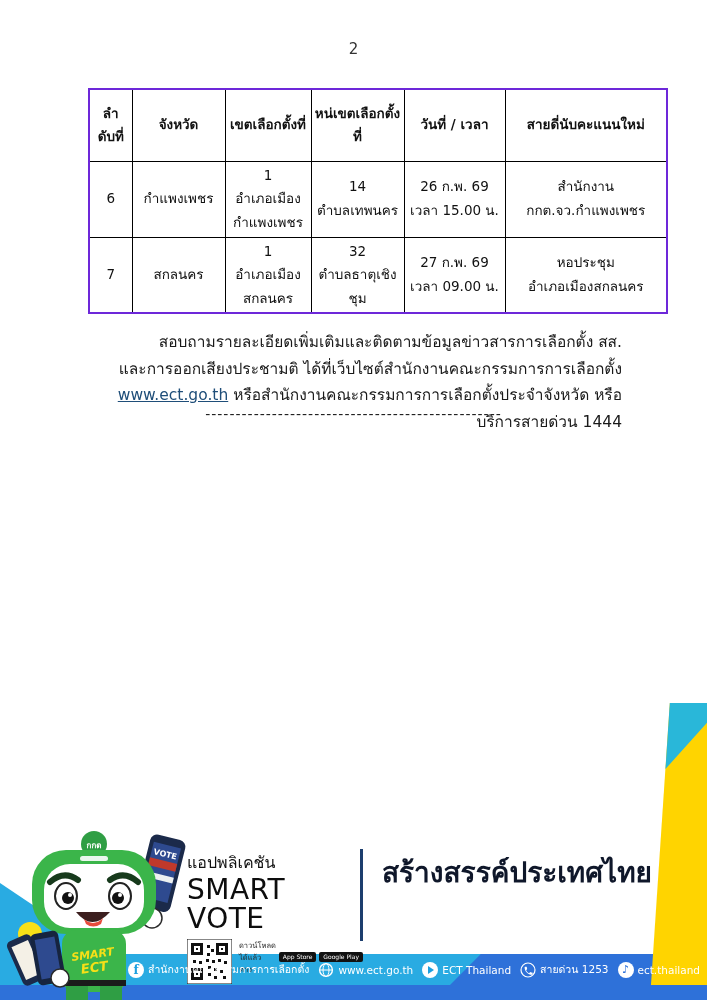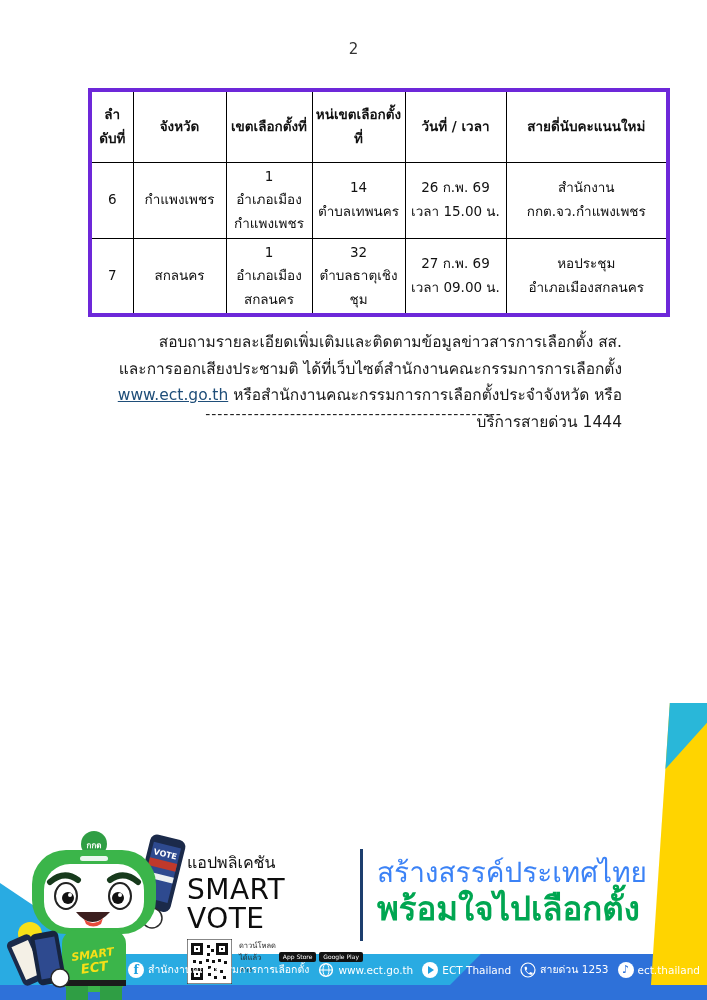--- a/index.html
+++ b/index.html
@@ -9,21 +9,21 @@
   
   .page-number { position:absolute; top:40px; left:0; width:100%; text-align:center;
     font-size:15px; color:#333; }
 
   
   table.election { position:absolute; left:88px; top:88px; width:578px;
     border-collapse:collapse; table-layout:fixed; }
   table.election th, table.election td {
     border:1.5px solid #000; text-align:center; vertical-align:middle;
     font-size:13.5px; color:#111; white-space:pre-line; line-height:1.75; padding:2px 3px; }
-  table.election { border:4px solid #6d28d9; }
+  table.election { border:2px solid #6d28d9; }
   table.election th { font-weight:bold; }
   tr.hdr  { height:72px; }
   tr.row6 { height:76px; }
   tr.row7 { height:74px; }
 
   
   .para { position:absolute; left:88px; top:329px; width:534px; font-size:15.5px;
     line-height:1.72; color:#1a1a1a; text-indent:70px;text-align:right; }
   .para a { color:#1f4e79; text-decoration:underline; cursor:pointer; }
   .dashes { position:absolute; top:406px; left:0; width:100%; text-align:center;
@@ -55,21 +55,21 @@
   .qr { width:45px; height:45px; flex:0 0 45px; }
   .qr-info { margin-left:7px; }
   .dl-line { display:flex; align-items:center; font-size:7.5px; color:#222; }
   .badge { display:inline-flex; align-items:center; justify-content:center;
     background:#111; color:#fff; font-size:6px; height:10px; padding:0 4px;
     border-radius:2px; margin-left:3px; white-space:nowrap; }
 
   
   .divider { position:absolute; left:360px; top:849px; width:3px; height:92px; background:#1c3e6e; z-index:6; }
   .slogan { position:absolute; left:377px; top:856px; width:280px; z-index:6; }
-  .slogan-1 { font-size:28px; font-weight:400; color:#3b82f6; line-height:1.2; }
+  .slogan-1 { font-size:28px; font-weight:700; color:#0f172a; line-height:1.2;text-align:center; }
   .slogan-2 { font-size:33px; font-weight:800; color:#00a651; line-height:1.15; }
 
   
   .social-content { position:absolute; left:128px; top:954px; height:31px; width:560px;
     display:flex; align-items:center; z-index:6; }
   .soc-item { display:flex; align-items:center; margin-right:9px; }
   .soc-label { color:#fff; font-size:10.5px; font-weight:normal; margin-left:4px; white-space:nowrap; }
   .ic { width:16px; height:16px; border-radius:50%; display:flex; align-items:center;
     justify-content:center; flex:0 0 16px; }
   .ic-fb { background:#fff; color:#1da0df; font-size:12px; font-weight:bold; font-family:"DejaVu Serif",serif; }
@@ -239,21 +239,20 @@
           <span class="badge">Google Play</span>
         </div>
 
       </div>
     </div>
   </div>
 
   <div class="divider"></div>
   <div class="slogan">
     <div class="slogan-1">สร้างสรรค์ประเทศไทย</div>
-    <div class="slogan-2">พร้อมใจไปเลือกตั้ง</div>
   </div>
 
   <div class="social-content">
     <div class="soc-item">
       <span class="ic ic-fb">f</span>
       <span class="soc-label">สำนักงานคณะกรรมการการเลือกตั้ง</span>
     </div>
     <div class="soc-item">
       <span class="ic">
         <svg width="16" height="16" viewBox="0 0 16 16">

